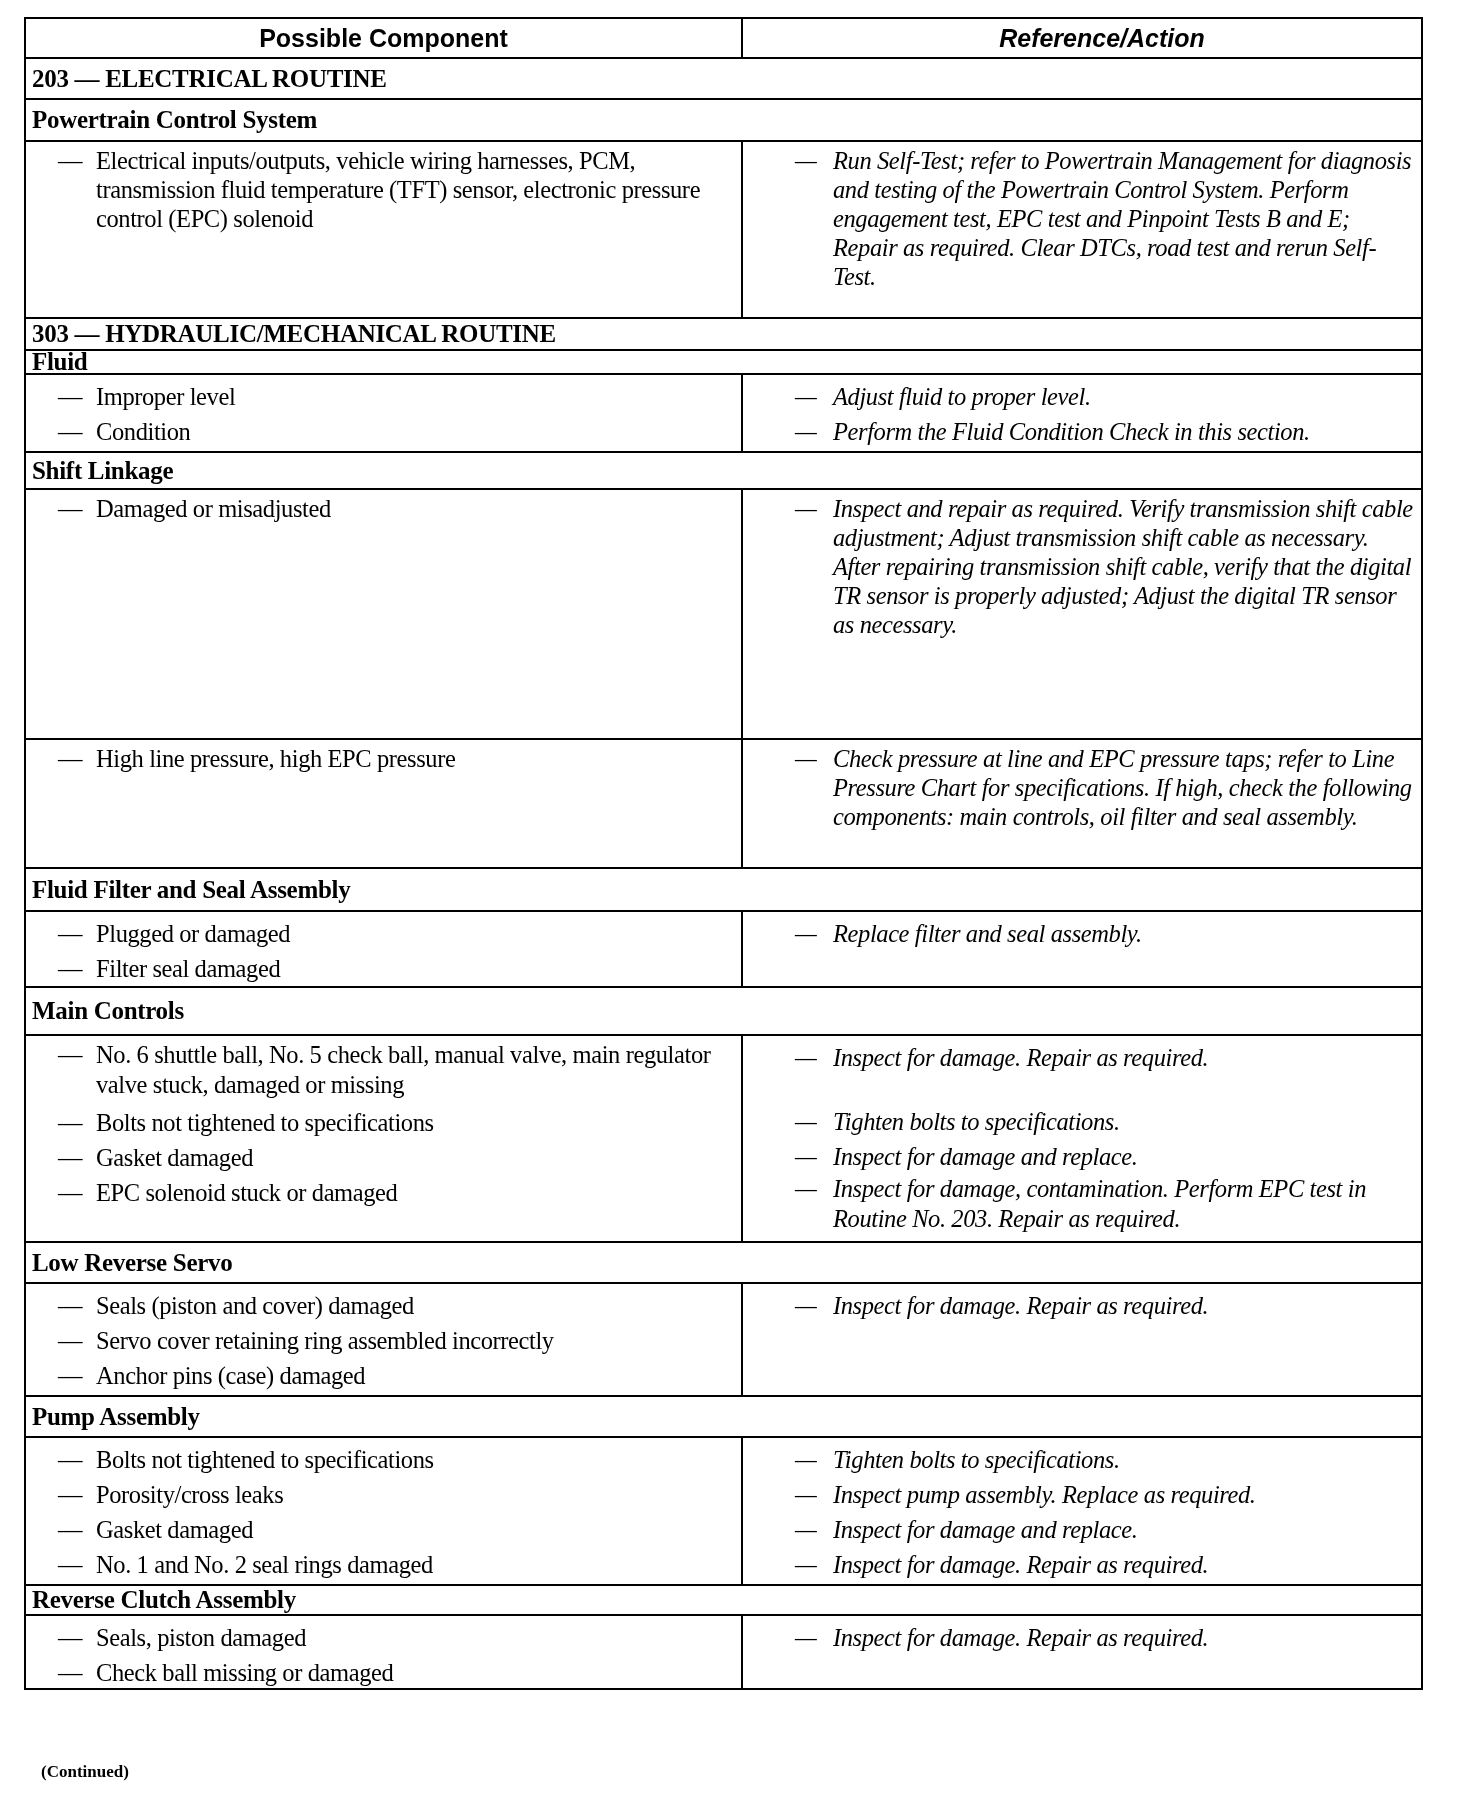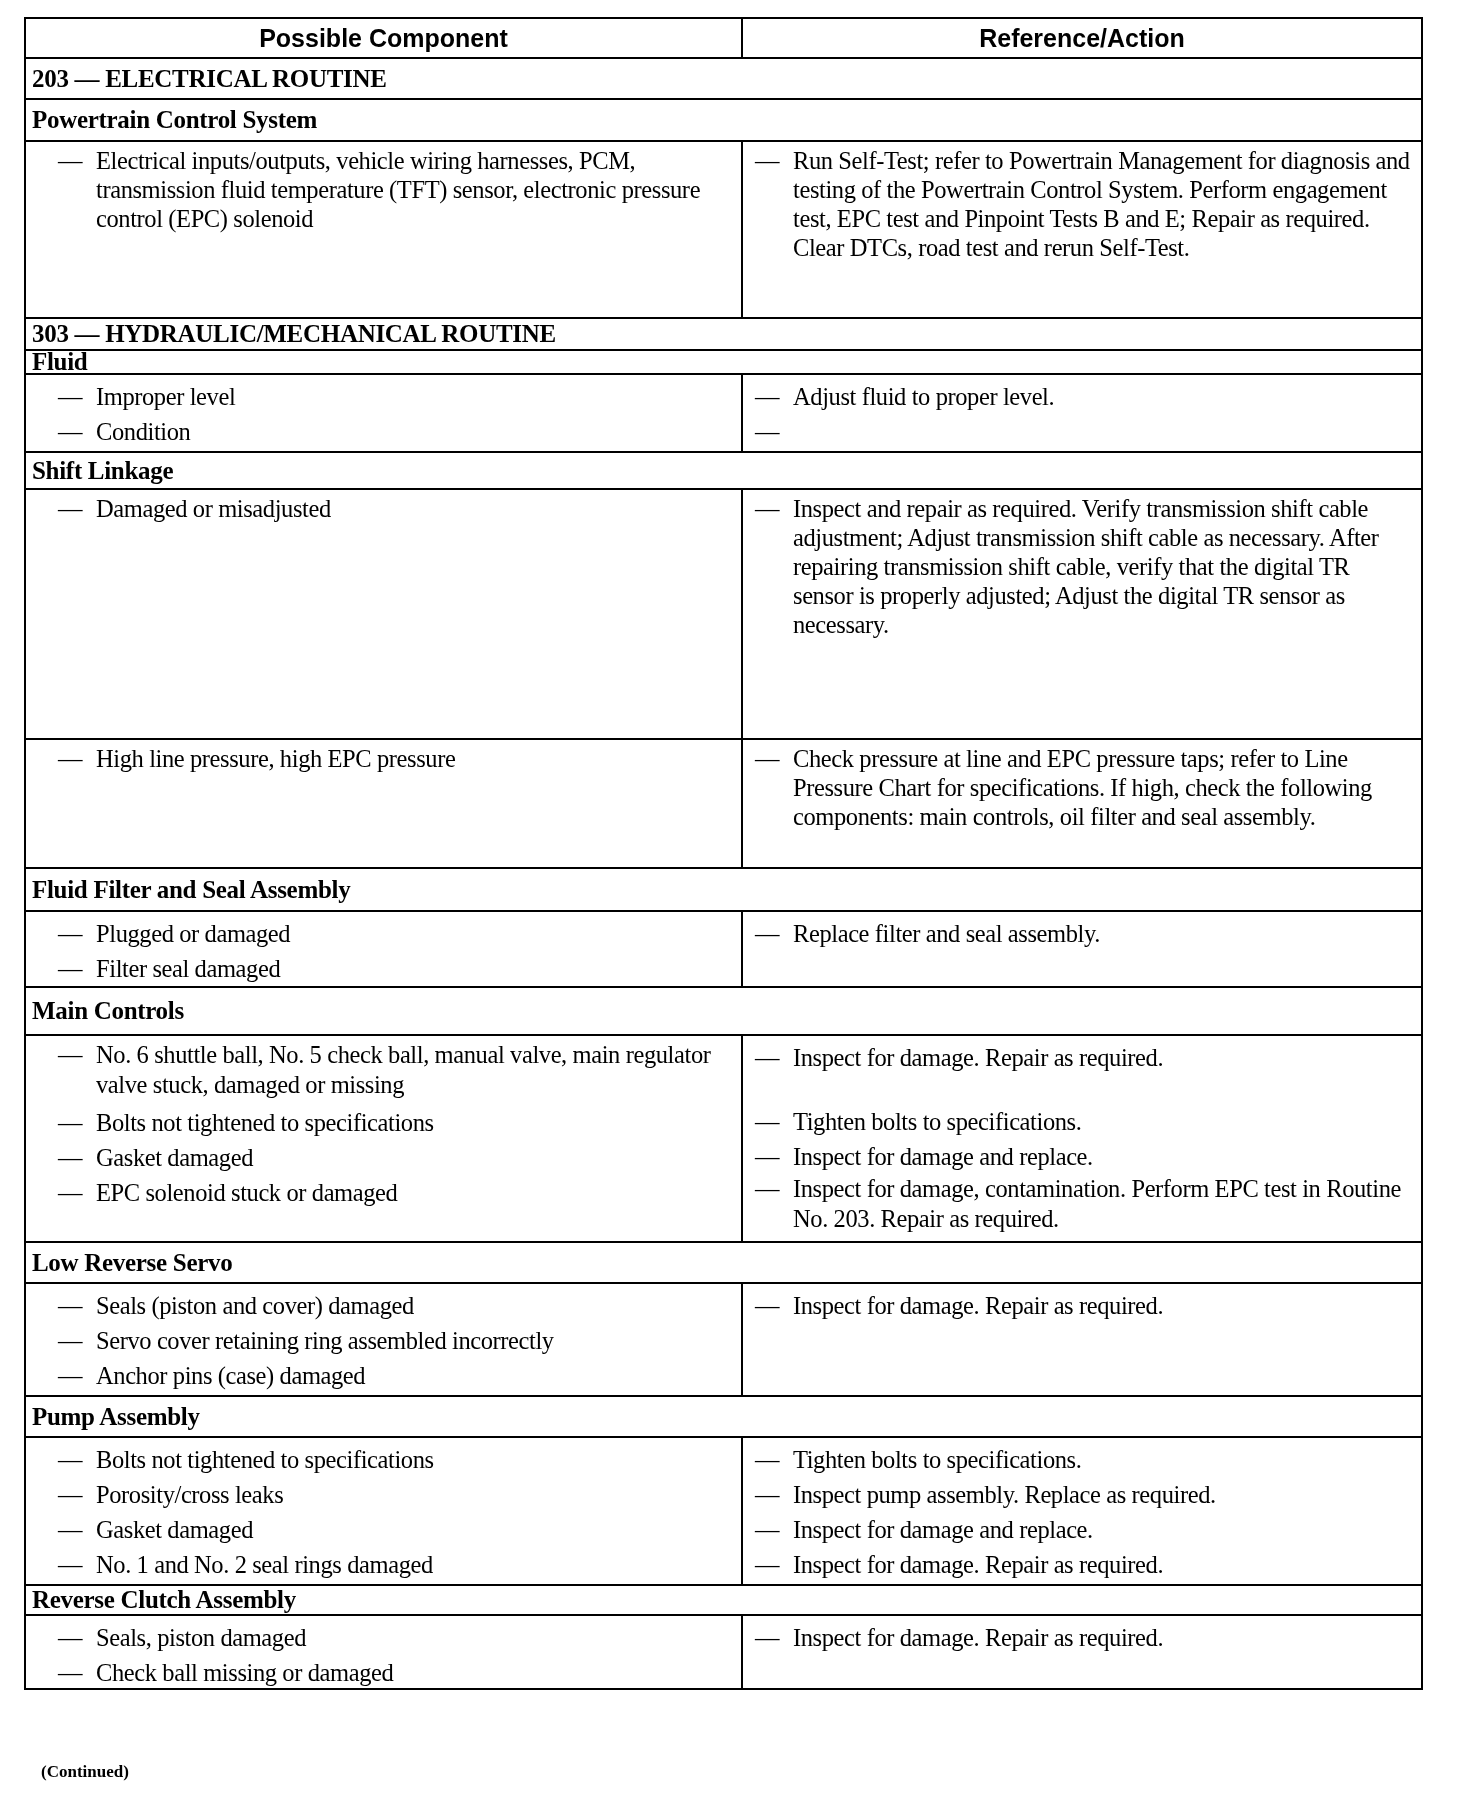--- a/index.html
+++ b/index.html
@@ -1,23 +1,23 @@
 <!DOCTYPE html>
 <html><head>
 <meta charset="utf-8">
 <style>
   html, body { margin:0; padding:0; background:#ffffff; }
   body { width:1472px; height:1818px; position:relative; overflow:hidden;
          font-family:"Liberation Serif","DejaVu Serif",serif; color:#000; }
   .tbl { position:absolute; left:24px; top:17px; width:1399px;
          border:2px solid #000; box-sizing:border-box; }
-  .row { display:flex; border-bottom:2px solid #000; box-sizing:border-box; }
+  .row { display:flex; border-bottom:2px solid #000; box-sizing:border-box;gap:40px; }
   .row:last-child { border-bottom:none; }
   .c1 { width:717px; border-right:2px solid #000; box-sizing:border-box; }
-  .c2 { flex:1; box-sizing:border-box; }
+  .c2 { flex:1; box-sizing:border-box;font-style:italic; }
   .hdr .c1, .hdr .c2 { display:flex; align-items:center; justify-content:center;
          font-family:"Liberation Sans","DejaVu Sans",sans-serif; font-weight:bold; font-size:25px; }
   .sec { font-weight:bold; font-size:25px; padding:0 6px; display:flex; align-items:center; letter-spacing:-0.3px; }
   .cnt .c1 { padding:4px 8px 0 70px; }
   .cnt .c2 { padding:4px 6px 0 12px; }
   .item { font-size:24.5px; line-height:35px; position:relative; letter-spacing:-0.4px; }
   .item .dash { position:absolute; left:-38px; }
   .c2 .item { padding-left:38px; }
   .c2 .item .dash { left:0; }
   .tight .item { line-height:29px; }
@@ -49,21 +49,21 @@
   <div class="row sec" style="height:32px">303 — HYDRAULIC/MECHANICAL ROUTINE</div>
 
   <div class="row sec" style="height:24px">Fluid</div>
   <div class="row cnt" style="height:78px">
     <div class="c1">
       <div class="item"><span class="dash">—</span><span>Improper level</span></div>
       <div class="item"><span class="dash">—</span><span>Condition</span></div>
     </div>
     <div class="c2">
       <div class="item"><span class="dash">—</span><span>Adjust fluid to proper level.</span></div>
-      <div class="item"><span class="dash">—</span></div>
+      <div class="item"><span class="dash">—</span><span>Perform the Fluid Condition Check in this section.</span></div>
     </div>
   </div>
 
   <div class="row sec" style="height:37px">Shift Linkage</div>
   <div class="row cnt tight" style="height:250px">
     <div class="c1">
       <div class="item"><span class="dash">—</span><span>Damaged or misadjusted</span></div>
     </div>
     <div class="c2">
       <div class="item"><span class="dash">—</span><span>Inspect and repair as required. Verify transmission shift cable adjustment; Adjust transmission shift cable as necessary. After repairing transmission shift cable, verify that the digital TR sensor is properly adjusted; Adjust the digital TR sensor as necessary.</span></div>

